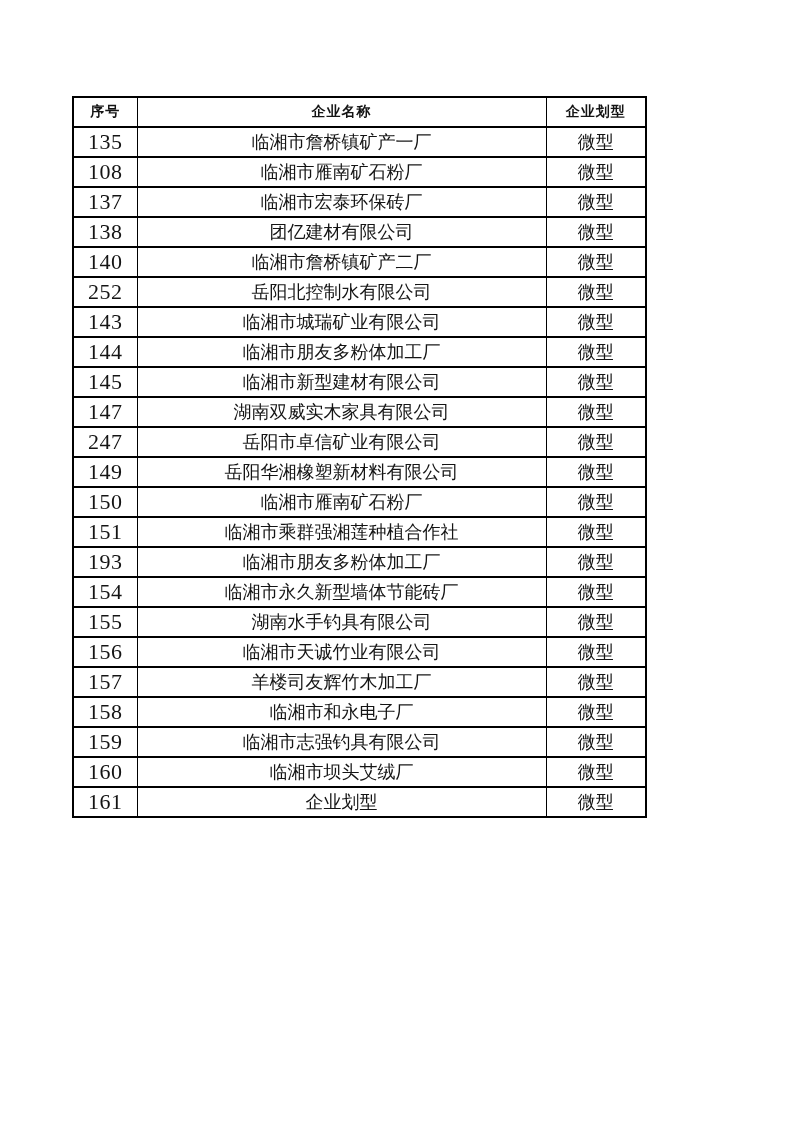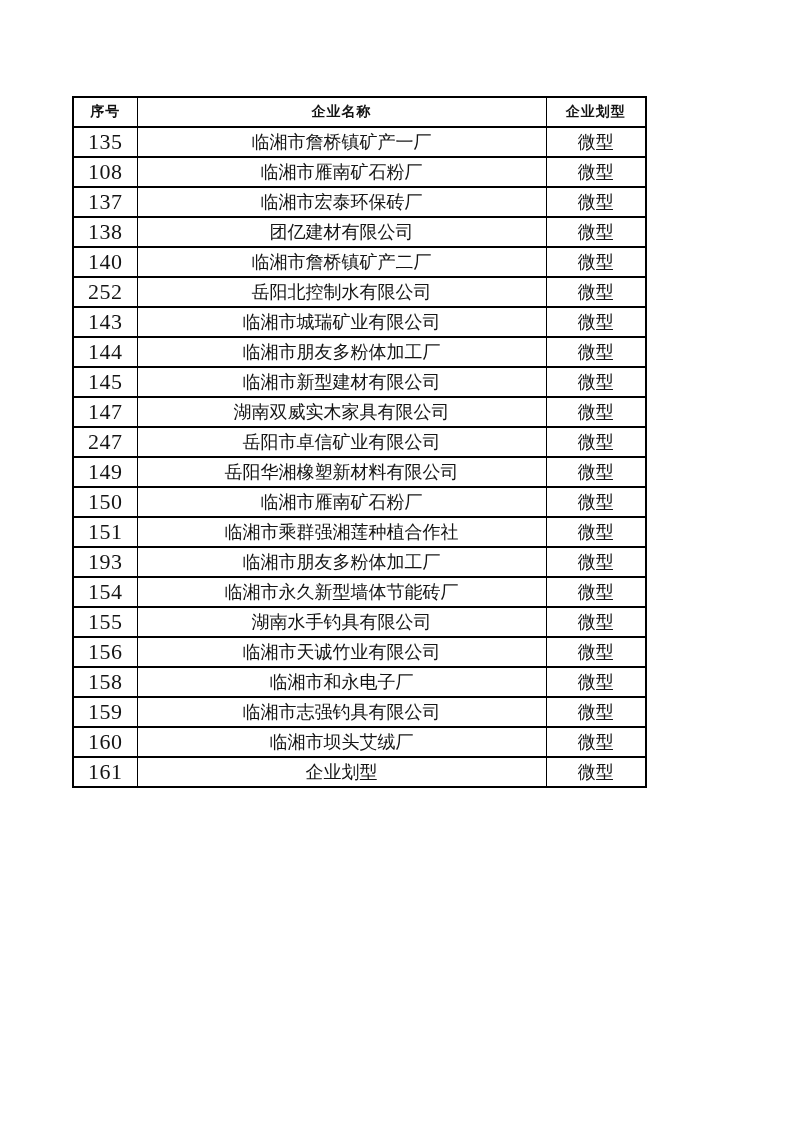--- a/index.html
+++ b/index.html
@@ -186,20 +186,25 @@
     <td class="col-name">湖南水手钓具有限公司</td>
     <td class="col-size">微型</td>
   </tr>
 
   <tr>
     <td class="col-no">156</td>
     <td class="col-name">临湘市天诚竹业有限公司</td>
     <td class="col-size">微型</td>
   </tr>
 
+  <tr>
+    <td class="col-no">157</td>
+    <td class="col-name">羊楼司友辉竹木加工厂</td>
+    <td class="col-size">微型</td>
+  </tr>
 
   <tr>
     <td class="col-no">158</td>
     <td class="col-name">临湘市和永电子厂</td>
     <td class="col-size">微型</td>
   </tr>
 
   <tr>
     <td class="col-no">159</td>
     <td class="col-name">临湘市志强钓具有限公司</td>

